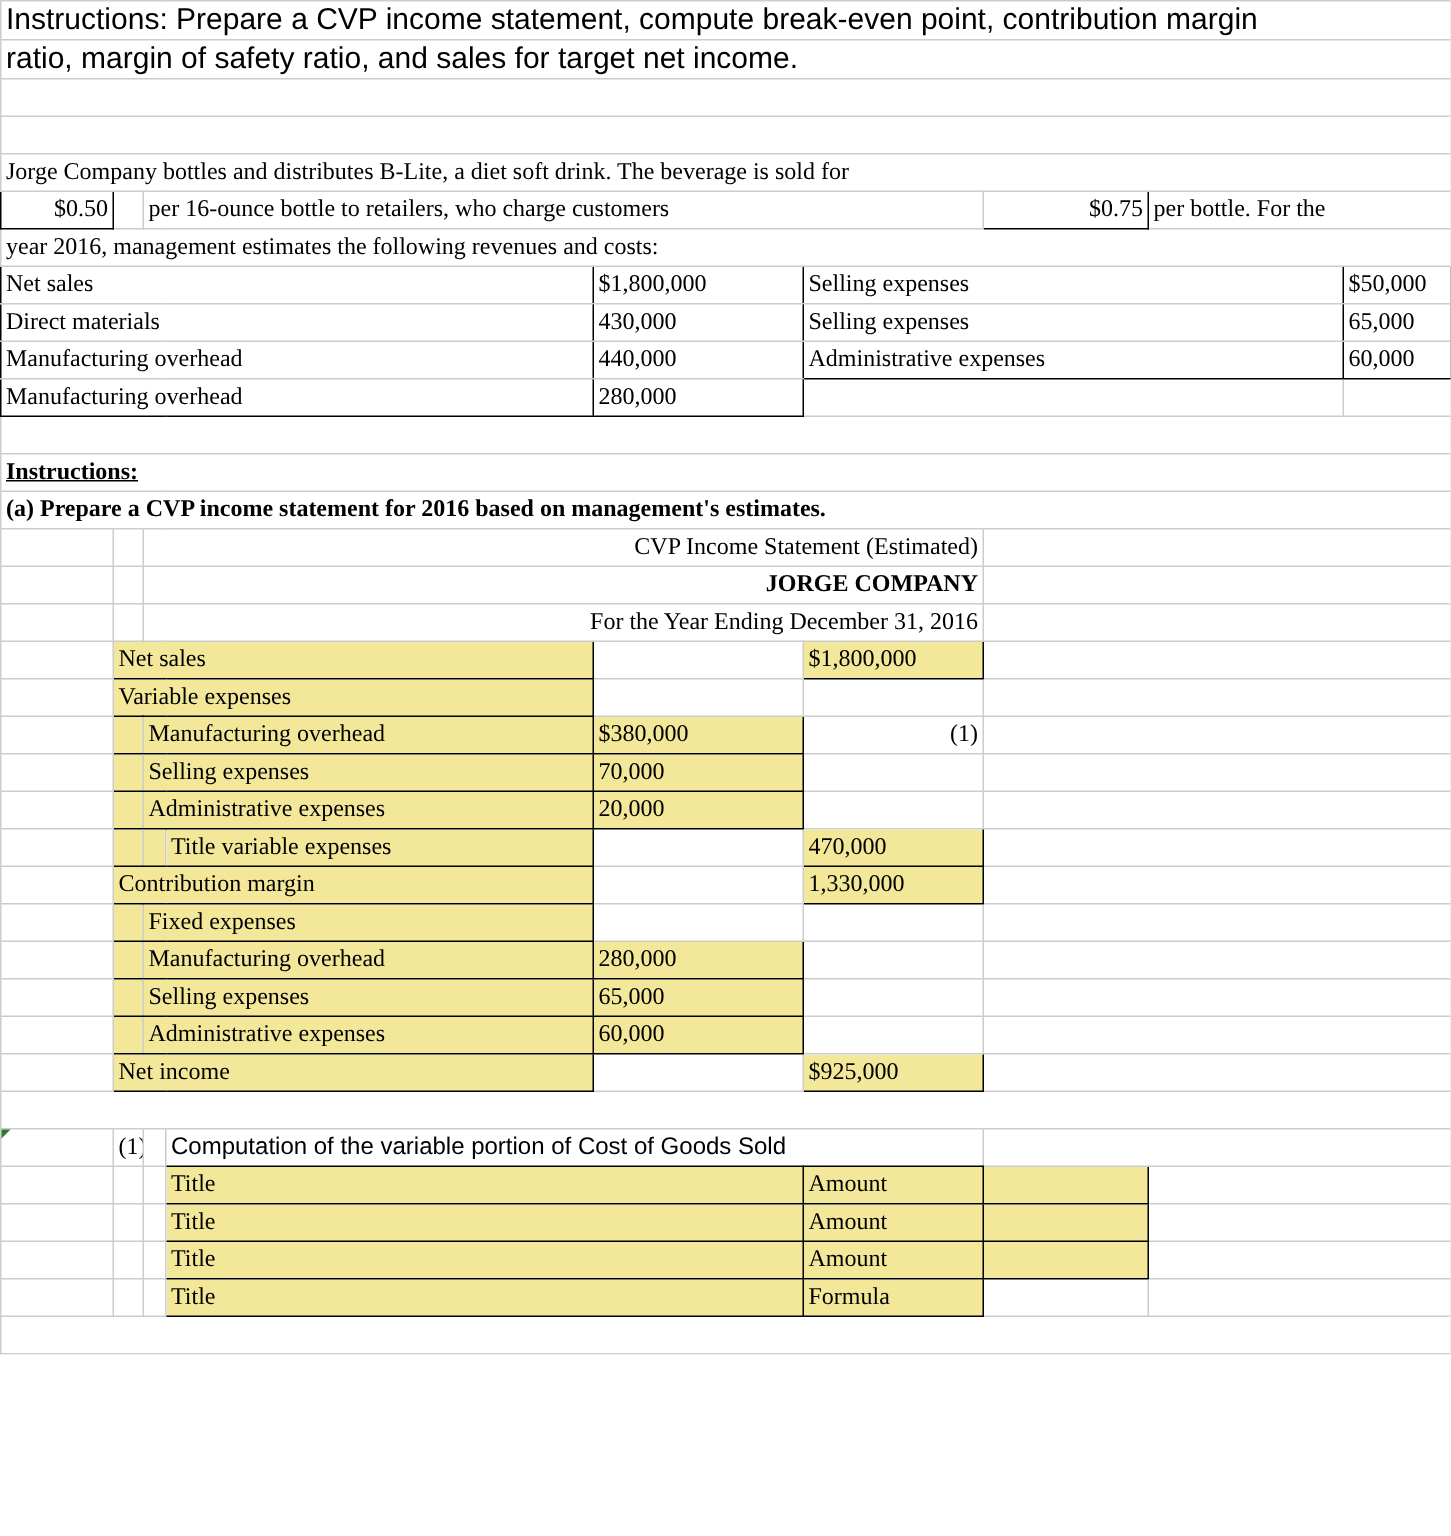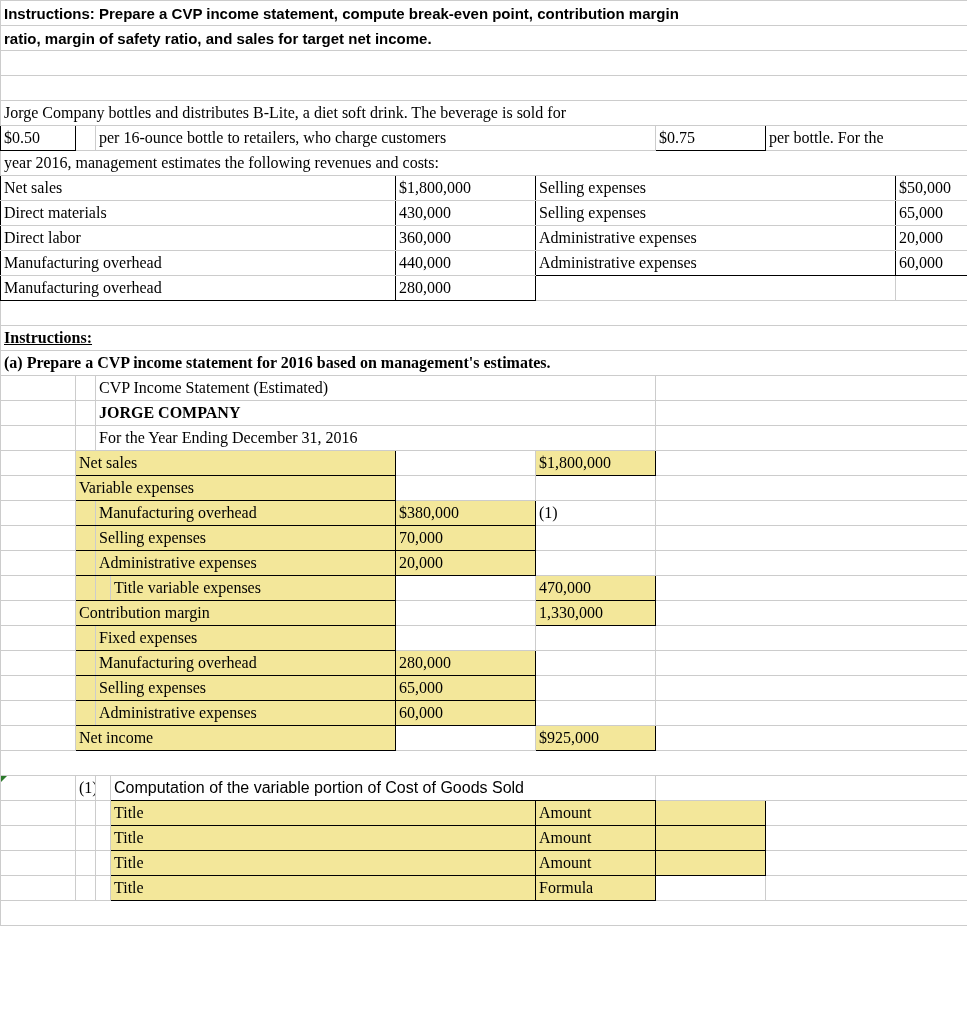--- a/index.html
+++ b/index.html
@@ -26,25 +26,25 @@
   }
   .b-top    { border-top: 1.5px solid #000 !important; }
   .b-bottom { border-bottom: 1.5px solid #000 !important; }
   .b-left   { border-left: 1.5px solid #000 !important; }
   .b-right  { border-right: 1.5px solid #000 !important; }
   .box-all { border: 1.5px solid #000 !important; }
   .yel { background: #f3e79a; }
   .bold { font-weight: bold; }
   .ital-ul { text-decoration: underline; font-weight: bold;}
   .right { text-align: left; }
-  .center { text-align: left; margin-top: 24px; }
+  .center { text-align: right; margin-top: 24px; }
   .header-row td {
     font-family: Arial, Helvetica, sans-serif;
-    font-weight: bold;
-    font-size: 15px;
+    font-weight: normal;
+    font-size: 20px;
     border-left: none;
     border-right: none;
   }
   .triangle {
     position: relative;
   }
   .triangle::before {
     content: "";
     position: absolute;
     top: -1px; left: -1px;
@@ -120,26 +120,20 @@
   <td colspan="4" class="b-top b-right">Selling expenses</td>
   <td class="b-top b-right right">$50,000</td>
 </tr>
 <tr>
   <td colspan="7" class="b-top b-left b-right">Direct materials</td>
   <td class="b-top b-right right">430,000</td>
   <td colspan="4" class="b-top b-right">Selling expenses</td>
   <td class="b-top b-right right">65,000</td>
 </tr>
 <tr>
-  <td colspan="7" class="b-top b-left b-right">Direct labor</td>
-  <td class="b-top b-right right">360,000</td>
-  <td colspan="4" class="b-top b-right">Administrative expenses</td>
-  <td class="b-top b-right right">20,000</td>
-</tr>
-<tr>
   <td colspan="7" class="b-top b-left b-right">Manufacturing overhead</td>
   <td class="b-top b-right right">440,000</td>
   <td colspan="4" class="b-top b-right b-bottom">Administrative expenses</td>
   <td class="b-top b-right b-bottom right">60,000</td>
 </tr>
 <tr>
   <td colspan="7" class="b-top b-left b-right b-bottom">Manufacturing overhead</td>
   <td class="b-top b-right b-bottom right">280,000</td>
   <td colspan="4"></td>
         <td></td>

